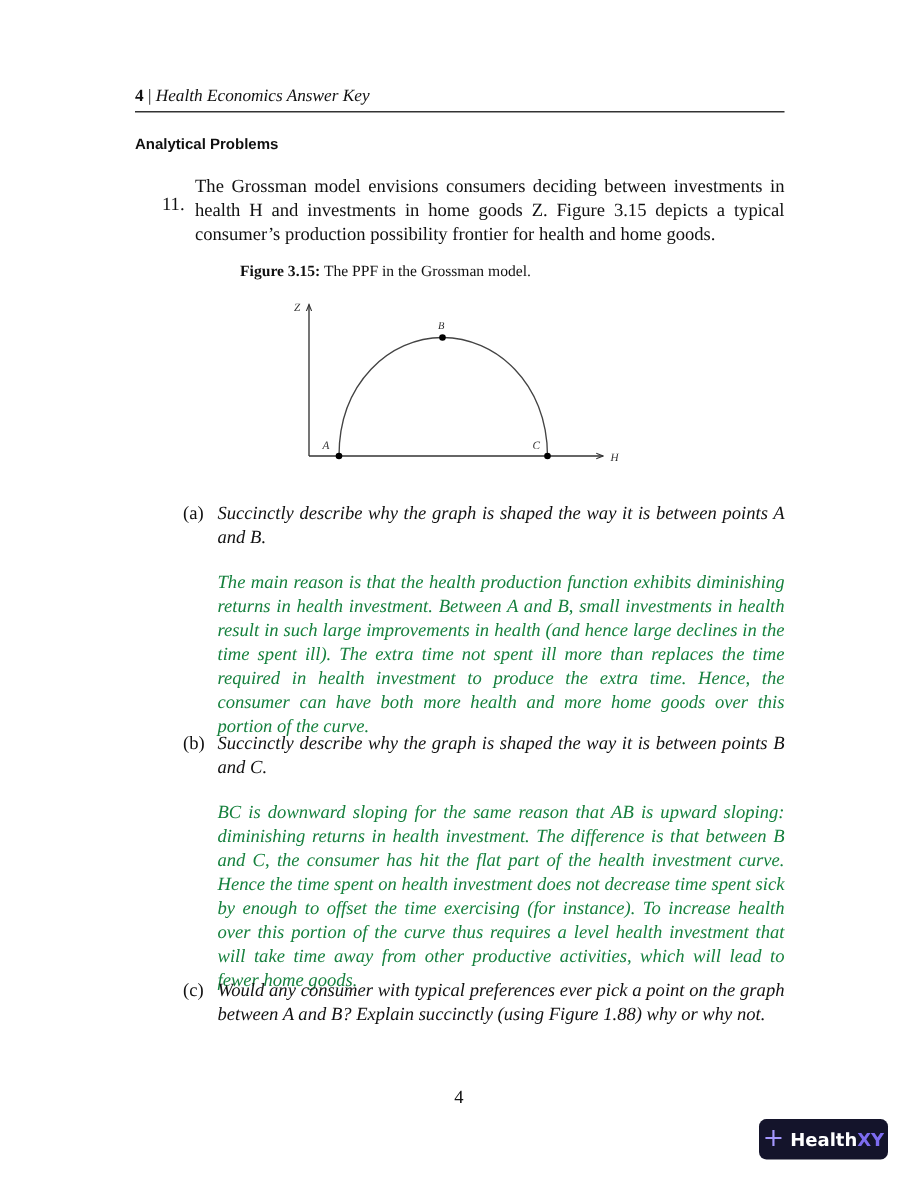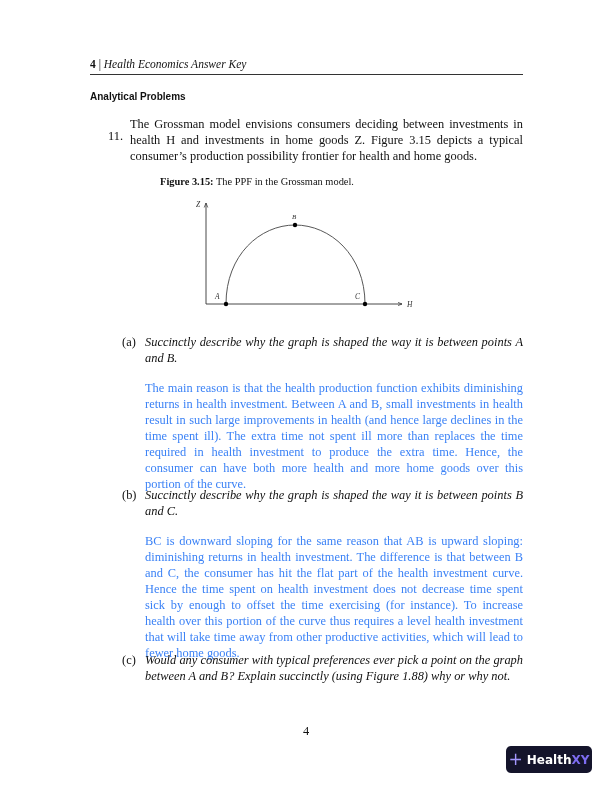--- a/index.html
+++ b/index.html
@@ -13,21 +13,21 @@
                    font-weight: bold; font-size: 10px; }
   .problem { position: absolute; left: 90px; top: 116px; width: 433px; font-size: 12.4px; line-height: 16px; }
   .problem .pnum { position: absolute; left: 18px; top: 12px; }
   .problem .ptext { margin-left: 40px; text-align: justify; }
   .figcap { position: absolute; left: 0; width: 514px; top: 176px; text-align: center; font-size: 10.4px; }
   .figcap b { font-weight: bold; }
   .figure { position: absolute; left: 190px; top: 195px; }
   .part { position: absolute; left: 118px; width: 405px; font-size: 12.4px; line-height: 16px; }
   .part .plabel { position: absolute; left: 4px; top: 0; }
   .part .q { margin-left: 27px; text-align: justify; font-style: italic; }
-  .part .a { margin-left: 27px; margin-top: 14px; color: #3b82f6; text-align: justify; }
+  .part .a { margin-left: 27px; margin-top: 14px; color: #15803d; text-align: justify; font-style: italic; }
   .pagenum { position: absolute; left: 0; width: 612px; top: 724px; text-align: center; font-size: 12.4px; }
   .badge { position: absolute; left: 506px; top: 746px; width: 86px; height: 27px; background: #14142b;
            border-radius: 5px; display: flex; align-items: center; justify-content: center; gap: 4px;
            font-family: "DejaVu Sans", sans-serif; font-weight: bold; font-size: 12px; color: #fff; }
   .badge .xy { color: #7d6cf0; text-align: center; }
   .badge .plus { color: #a497ff; font-size: 17px; font-weight: normal; line-height: 1; }
 </style>
 </head>
 <body>
 

